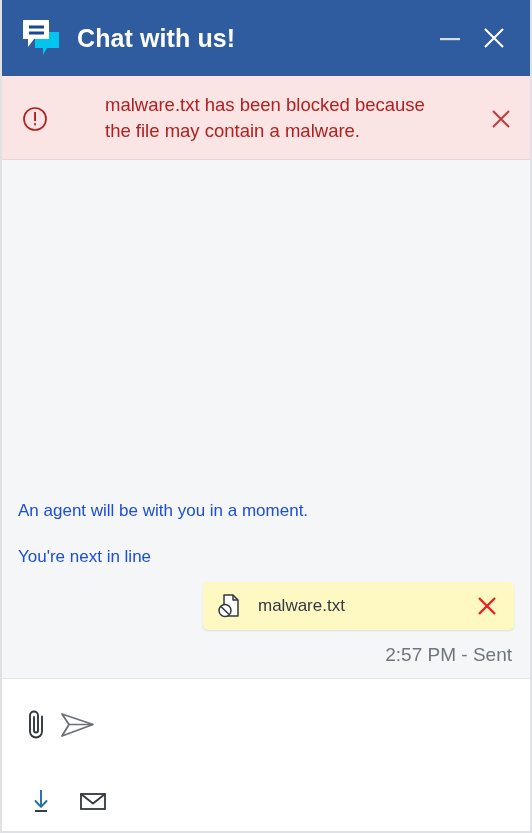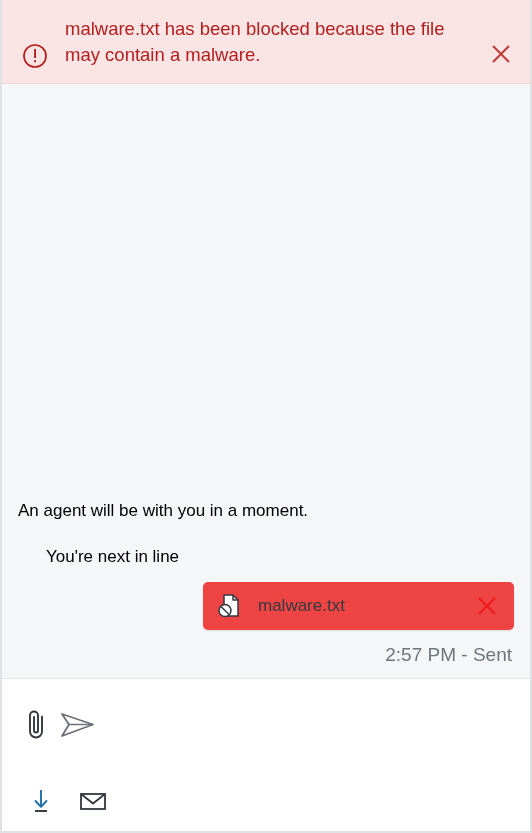--- a/index.html
+++ b/index.html
@@ -64,24 +64,25 @@
     cursor: pointer;
   }
   .win-btn svg { display: block; }
 
   
   .alert {
     background: #fbe4e4;
     flex: 0 0 auto;
     min-height: 76px;
     display: flex;
-    align-items: flex-end;
+    align-items: center;
     padding: 16px 14px 14px 20px;
     box-sizing: border-box;
     border-bottom: 1px solid #f0d4d4;
+    gap: 40px;
   }
   .alert-icon {
     flex: 0 0 26px;
     width: 26px;
     height: 26px;
     margin-top: 1px;
   }
   .alert-text {
     flex: 1 1 auto;
     color: #b42020;
@@ -108,36 +109,36 @@
     position: relative;
     display: flex;
     flex-direction: column;
     justify-content: flex-end;
     padding: 0 16px 12px 16px;
     box-sizing: border-box;
     border-bottom: 1px solid #e3e5e8;
     overflow: hidden;
   }
   .sys-msg {
-    color: #000000;
+    color: #1d4ed8;
     font-size: 17px;
     line-height: 1.3;
     margin-bottom: 24px;
   }
-  .sys-msg.tight { margin-bottom: 14px; margin-left: 28px; }
+  .sys-msg.tight { margin-bottom: 14px; }
 
   .file-card-row {
     display: flex;
     justify-content: flex-end;
     margin-bottom: 14px;
   }
   .file-card {
     width: 311px;
     height: 48px;
-    background: #ef4444;
+    background: #fef9c3;
     border-radius: 5px;
     box-shadow: 0 1px 2px rgba(0,0,0,0.10);
     display: flex;
     align-items: center;
     padding: 0 14px 0 14px;
     box-sizing: border-box;
   }
   .file-icon {
     flex: 0 0 24px;
     width: 24px;
@@ -225,20 +226,41 @@
     justify-content: center;
     cursor: pointer;
     margin-right: 14px;
   }
 </style>
 </head>
 <body>
 
 <div class="widget">
 
+  <div class="titlebar">
+    <div class="brand-icon">
+      <svg width="44" height="40" viewBox="0 0 44 40" xmlns="http://www.w3.org/2000/svg">
+        <path d="M16 14 H40 V30 H28 L24 37 V30 H16 Z" fill="#00c6ef"></path>
+        <path d="M4 2 H30 V21 H15 L9 29 V21 H4 Z" fill="#ffffff"></path>
+        <rect x="10" y="7.5" width="15" height="3" fill="#18459a"></rect>
+        <rect x="10" y="13.5" width="15" height="3" fill="#18459a"></rect>
+      </svg>
+    </div>
+    <div class="titlebar-title">Chat with us!</div>
+    <div class="win-btn">
+      <svg width="26" height="26" viewBox="0 0 26 26" xmlns="http://www.w3.org/2000/svg">
+        <rect x="3" y="13" width="20" height="2.2" fill="#d6dde8"></rect>
+      </svg>
+    </div>
+    <div class="win-btn">
+      <svg width="30" height="30" viewBox="0 0 30 30" xmlns="http://www.w3.org/2000/svg">
+        <path d="M6 6 L24 24 M24 6 L6 24" stroke="#ffffff" stroke-width="2.1" fill="none"></path>
+      </svg>
+    </div>
+  </div>
 
   <div class="alert">
     <div class="alert-icon">
       <svg width="26" height="26" viewBox="0 0 26 26" xmlns="http://www.w3.org/2000/svg">
         <circle cx="13" cy="13" r="11" fill="none" stroke="#b42020" stroke-width="1.7"></circle>
         <rect x="12.1" y="6" width="1.9" height="9" fill="#b42020"></rect>
         <rect x="12.1" y="17.2" width="1.9" height="2.1" fill="#b42020"></rect>
       </svg>
     </div>
     <div class="alert-text">malware.txt has been blocked because the file may contain a malware.</div>

